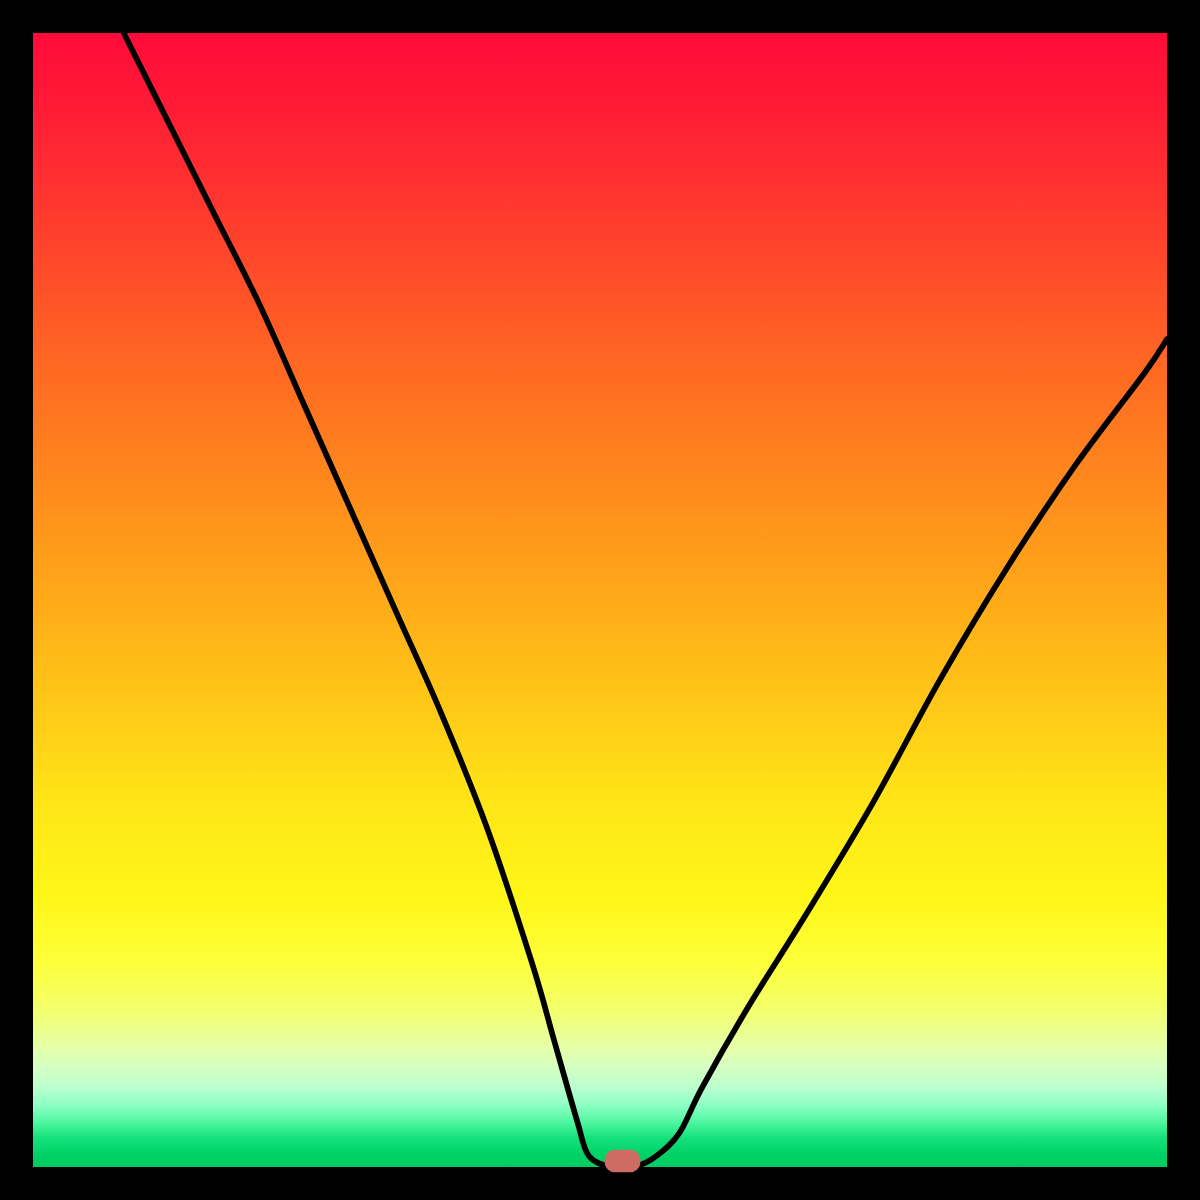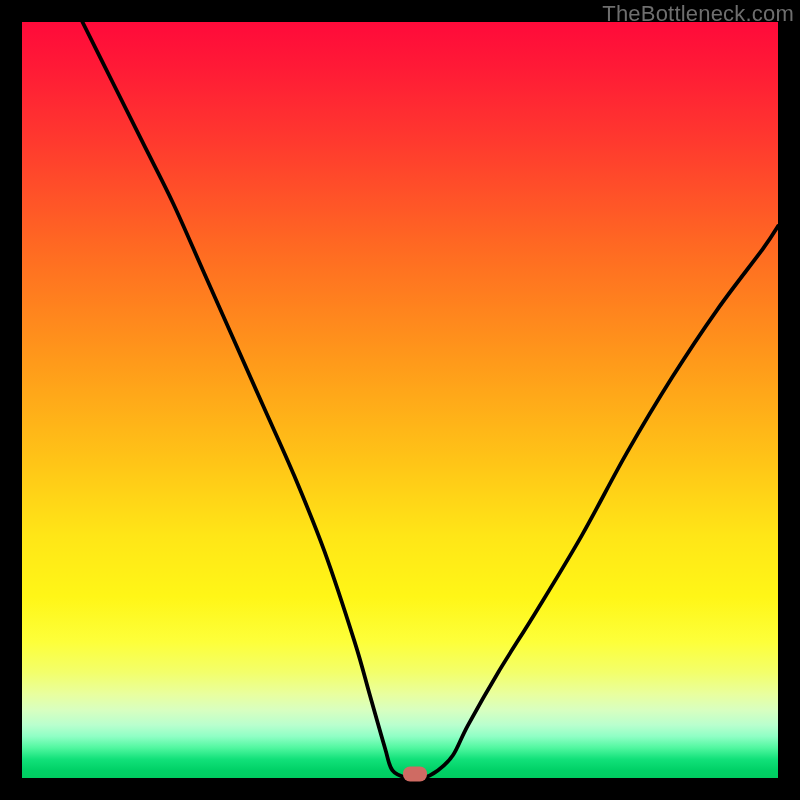--- a/index.html
+++ b/index.html
@@ -83,15 +83,14 @@
 
 <div class="frame">
 
   <div class="plot">
     <svg class="curve" viewBox="0 0 756 756" preserveAspectRatio="none">
       <path id="curve-path" d="M 60.48 0.00 C 65.52 10.08, 80.64 40.32, 90.72 60.48 C 100.80 80.64, 110.88 100.80, 120.96 120.96 C 131.04 141.12, 141.12 160.02, 151.20 181.44 C 161.28 202.86, 171.36 226.80, 181.44 249.48 C 191.52 272.16, 201.60 294.84, 211.68 317.52 C 221.76 340.20, 231.84 362.88, 241.92 385.56 C 252.00 408.24, 262.08 429.66, 272.16 453.60 C 282.24 477.54, 292.32 501.48, 302.40 529.20 C 312.48 556.92, 325.08 595.98, 332.64 619.92 C 340.20 643.86, 342.72 655.20, 347.76 672.84 C 352.80 690.48, 359.10 713.16, 362.88 725.76 C 366.66 738.36, 366.66 743.40, 370.44 748.44 C 374.22 753.48, 380.52 754.74, 385.56 756.00 C 390.60 757.26, 395.64 757.26, 400.68 756.00 C 405.72 754.74, 410.76 752.22, 415.80 748.44 C 420.84 744.66, 425.88 740.88, 430.92 733.32 C 435.96 725.76, 438.48 716.94, 446.04 703.08 C 453.60 689.22, 464.94 669.06, 476.28 650.16 C 487.62 631.26, 500.22 612.36, 514.08 589.68 C 527.94 567.00, 544.32 540.54, 559.44 514.08 C 574.56 487.62, 589.68 457.38, 604.80 430.92 C 619.92 404.46, 635.04 379.26, 650.16 355.32 C 665.28 331.38, 680.40 308.70, 695.52 287.28 C 710.64 265.86, 730.80 240.66, 740.88 226.80 C 750.96 212.94, 753.48 207.90, 756.00 204.12"></path>
     </svg>
     <div class="marker" id="marker" style="left: 393.12px; top: 752.22px; background: rgb(207, 107, 99);"></div>
   </div>
 
-  <div class="watermark">TheBottleneck.com</div>
 
 </div>
 
 </body></html>

